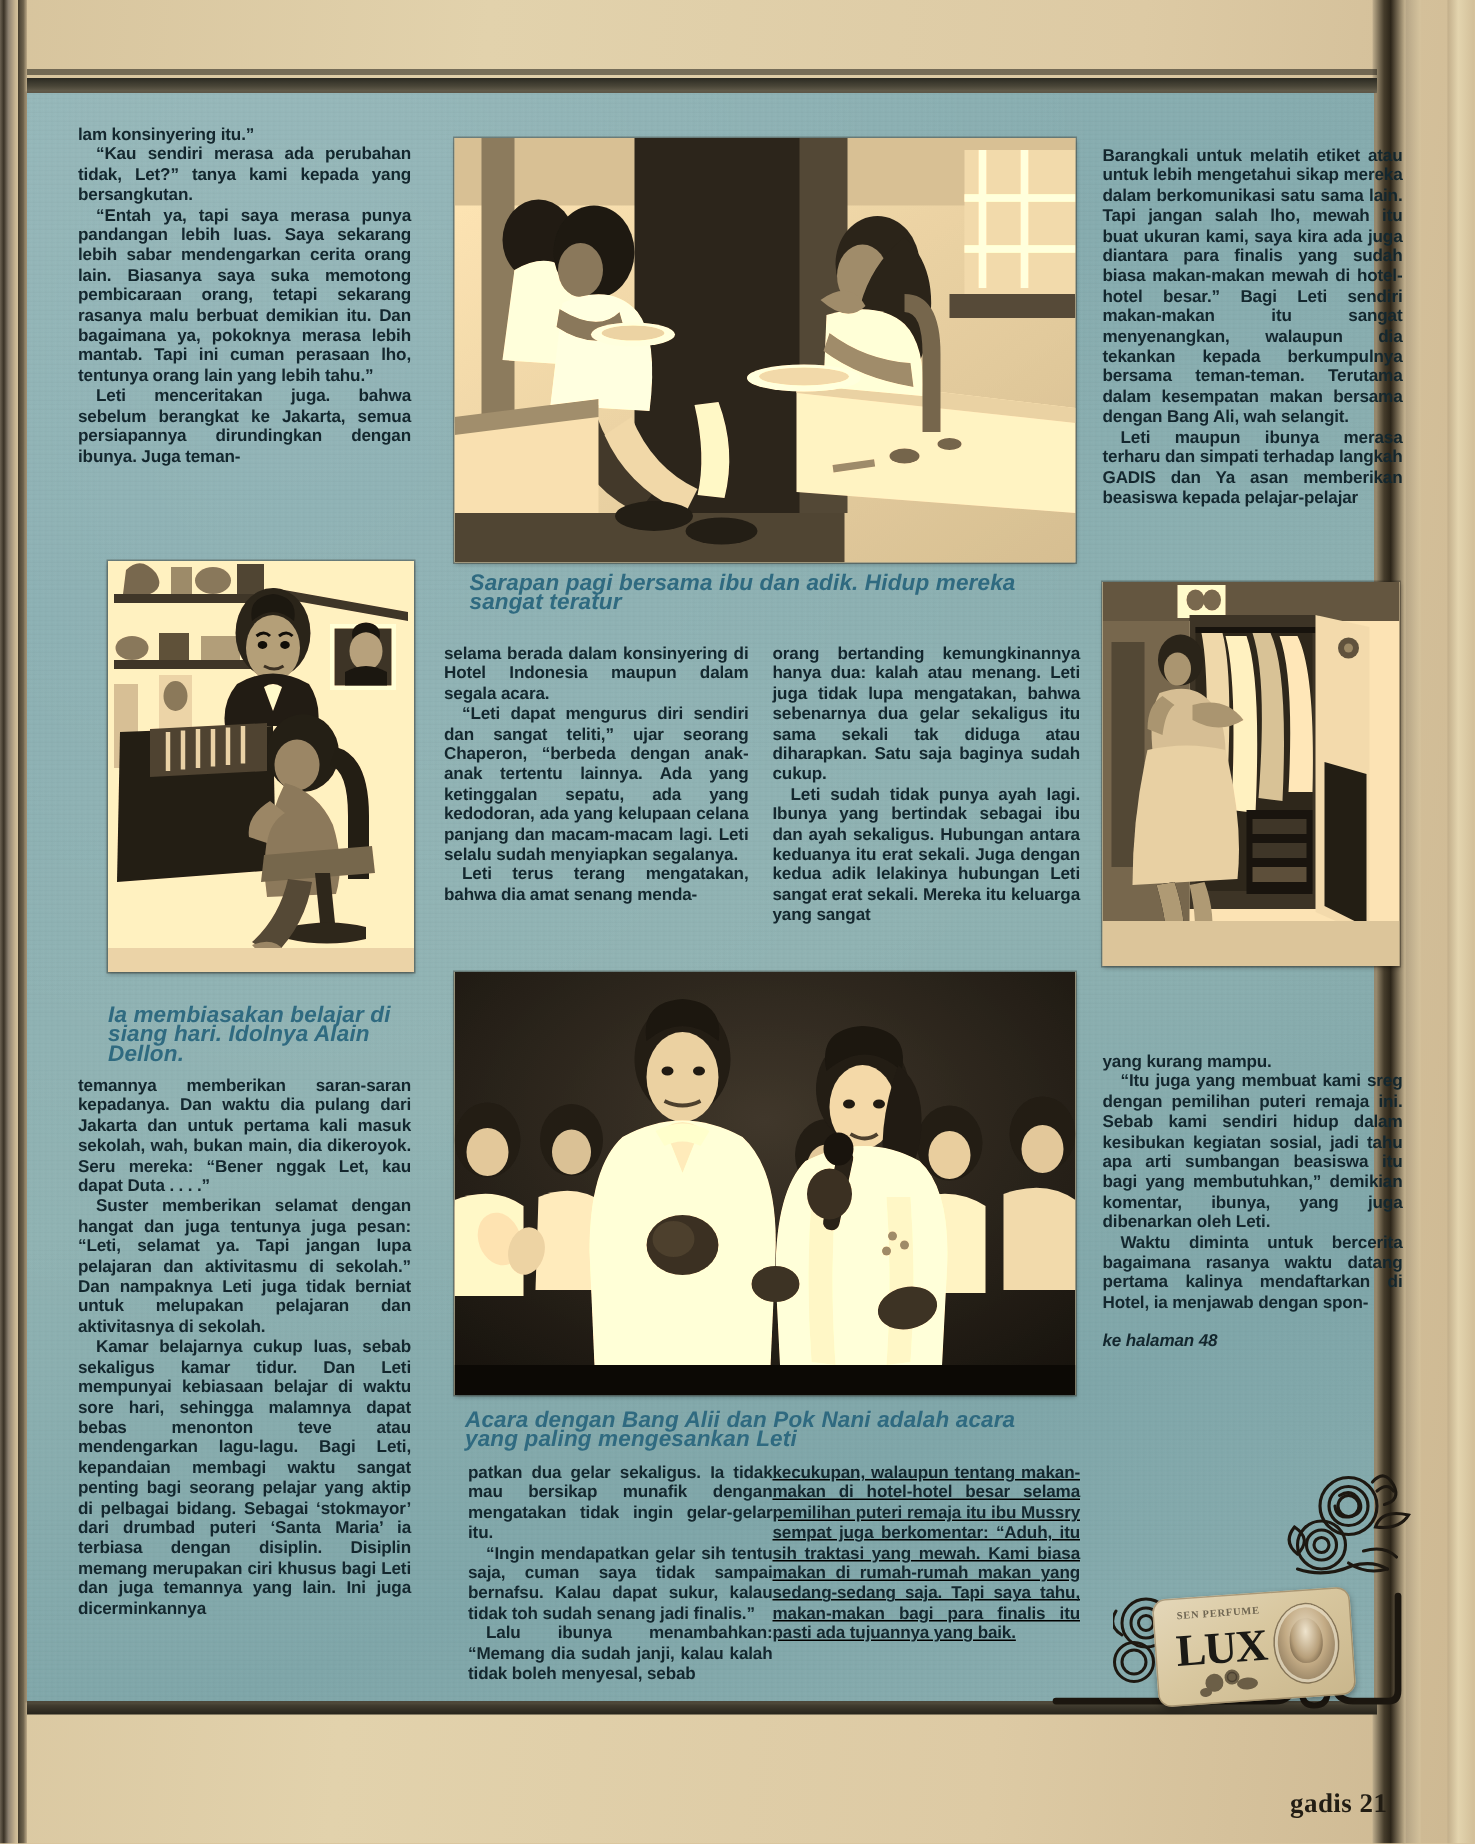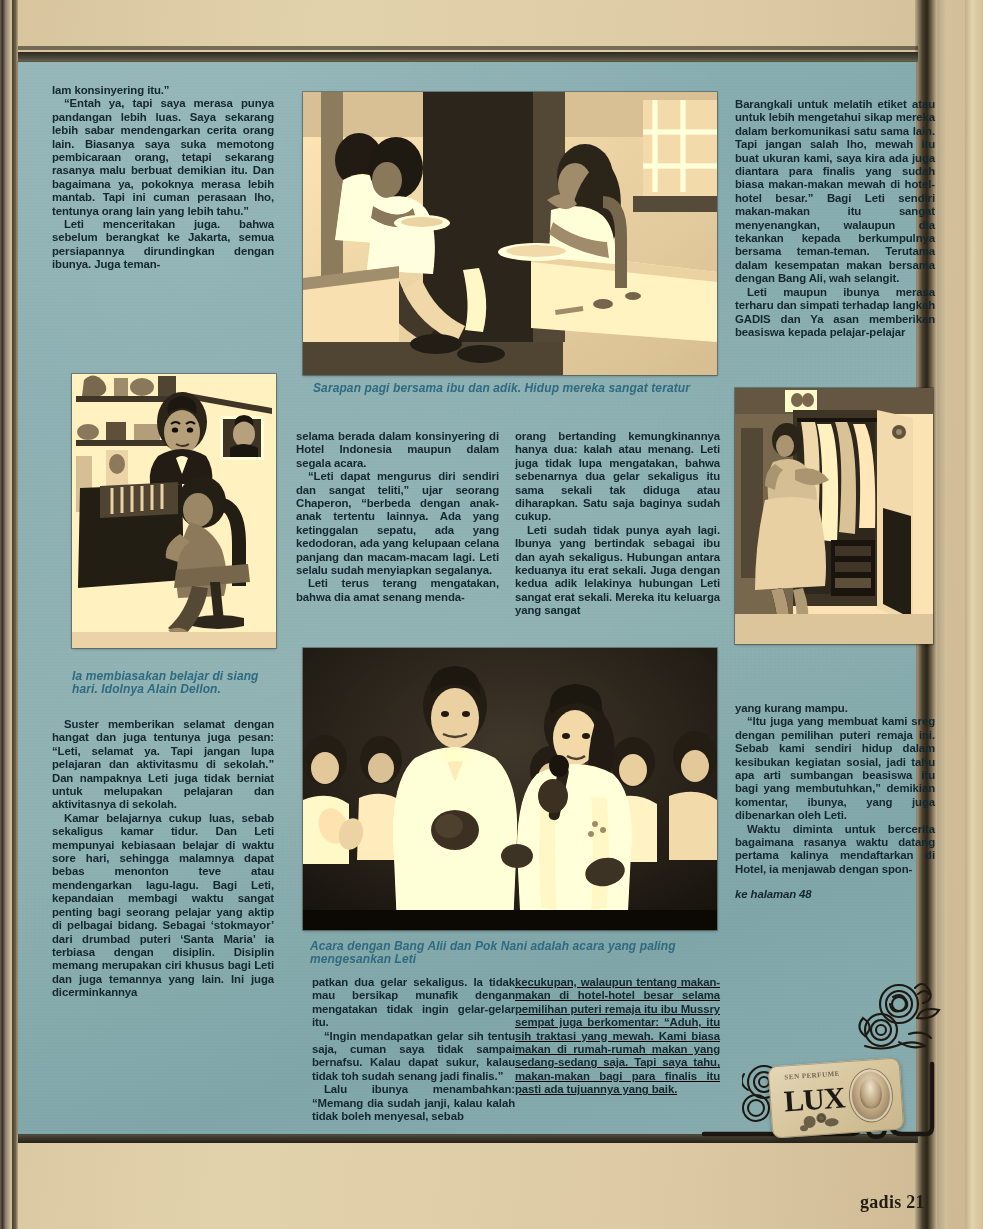--- a/index.html
+++ b/index.html
@@ -45,21 +45,21 @@
       repeating-linear-gradient(0deg,rgba(0,0,0,.10) 0px,rgba(0,0,0,0) 1px,rgba(255,255,255,.06) 2px,rgba(0,0,0,0) 3px),
       repeating-linear-gradient(90deg,rgba(0,0,0,.07) 0px,rgba(0,0,0,0) 2px,rgba(255,255,255,.05) 3px,rgba(0,0,0,0) 4px);}
 
   
   .col{position:absolute;}
   .col p{margin:0;text-align:justify;
     font-size:11.4px;line-height:13.4px;color:#14272e;
     font-family:"Liberation Sans", sans-serif;font-weight:600;
     letter-spacing:-.1px;-webkit-font-smoothing:none;}
   .col p.ind{text-indent:12px;}
-  .cap{font-style:italic;font-size:12px;line-height:13px;color:#2f6a80;
+  .cap{font-style:italic;font-size:15px;line-height:13px;color:#2f6a80;
     font-family:"Liberation Sans", sans-serif;font-weight:600;letter-spacing:.1px;}
   .cont{font-style:italic;font-weight:700;font-size:11px;color:#16282f;text-align:right;}
 
   
   #col-left  {left:52px;  top:84px;  width:222px;}
   #col-left2 {left:52px;  top:718px; width:222px;}
   #col-c1    {left:296px; top:430px; width:203px;}
   #col-c2    {left:515px; top:430px; width:205px;}
   #col-c1b   {left:312px; top:976px; width:203px;}
   #col-c2b   {left:515px; top:976px; width:205px;text-decoration:underline;}
@@ -379,25 +379,27 @@
       <ellipse cx="30" cy="178" rx="14" ry="18" fill="#d9c49c" transform="rotate(-20 30 178)"></ellipse>
       <ellipse cx="48" cy="186" rx="12" ry="16" fill="#cbb68f" transform="rotate(14 48 186)"></ellipse>
       <rect x="0" y="262" width="414" height="20" fill="#100d09"></rect>
     </svg>
   </div>
 
   <div class="cap" style="position:absolute;left:310px;top:940px;width:395px;">Acara dengan Bang Alii dan Pok Nani adalah acara yang paling mengesankan Leti</div>
 
   <div class="col" id="col-left">
     <p>lam konsinyering itu.”</p>
+    <p class="ind">“Kau sendiri merasa ada perubahan tidak, Let?” tanya kami kepada yang bersangkutan.</p>
     <p class="ind">“Entah ya, tapi saya merasa punya pandangan lebih luas. Saya sekarang lebih sabar mendengarkan cerita orang lain. Biasanya saya suka memotong pembicaraan orang, tetapi sekarang rasanya malu berbuat demikian itu. Dan bagaimana ya, pokoknya merasa lebih mantab. Tapi ini cuman perasaan lho, tentunya orang lain yang lebih tahu.”</p>
     <p class="ind">Leti menceritakan juga. bahwa sebelum berangkat ke Jakarta, semua persiapannya dirundingkan dengan ibunya. Juga teman-</p>
   </div>
 
   <div class="col" id="col-left2">
+    <p>temannya memberikan saran-saran kepadanya. Dan waktu dia pulang dari Jakarta dan untuk pertama kali masuk sekolah, wah, bukan main, dia dikeroyok. Seru mereka: “Bener nggak Let, kau dapat Duta . . . .”</p>
     <p class="ind">Suster memberikan selamat dengan hangat dan juga tentunya juga pesan: “Leti, selamat ya. Tapi jangan lupa pelajaran dan aktivitasmu di sekolah.” Dan nampaknya Leti juga tidak berniat untuk melupakan pelajaran dan aktivitasnya di sekolah.</p>
     <p class="ind">Kamar belajarnya cukup luas, sebab sekaligus kamar tidur. Dan Leti mempunyai kebiasaan belajar di waktu sore hari, sehingga malamnya dapat bebas menonton teve atau mendengarkan lagu-lagu. Bagi Leti, kepandaian membagi waktu sangat penting bagi seorang pelajar yang aktip di pelbagai bidang. Sebagai ‘stokmayor’ dari drumbad puteri ‘Santa Maria’ ia terbiasa dengan disiplin. Disiplin memang merupakan ciri khusus bagi Leti dan juga temannya yang lain. Ini juga dicerminkannya</p>
   </div>
 
   <div class="col" id="col-c2">
     <p>orang bertanding kemungkinannya hanya dua: kalah atau menang. Leti juga tidak lupa mengatakan, bahwa sebenarnya dua gelar sekaligus itu sama sekali tak diduga atau diharapkan. Satu saja baginya sudah cukup.</p>
     <p class="ind">Leti sudah tidak punya ayah lagi. Ibunya yang bertindak sebagai ibu dan ayah sekaligus. Hubungan antara keduanya itu erat sekali. Juga dengan kedua adik lelakinya hubungan Leti sangat erat sekali. Mereka itu keluarga yang sangat</p>
   </div>
 
   <div class="col" id="col-c1">

